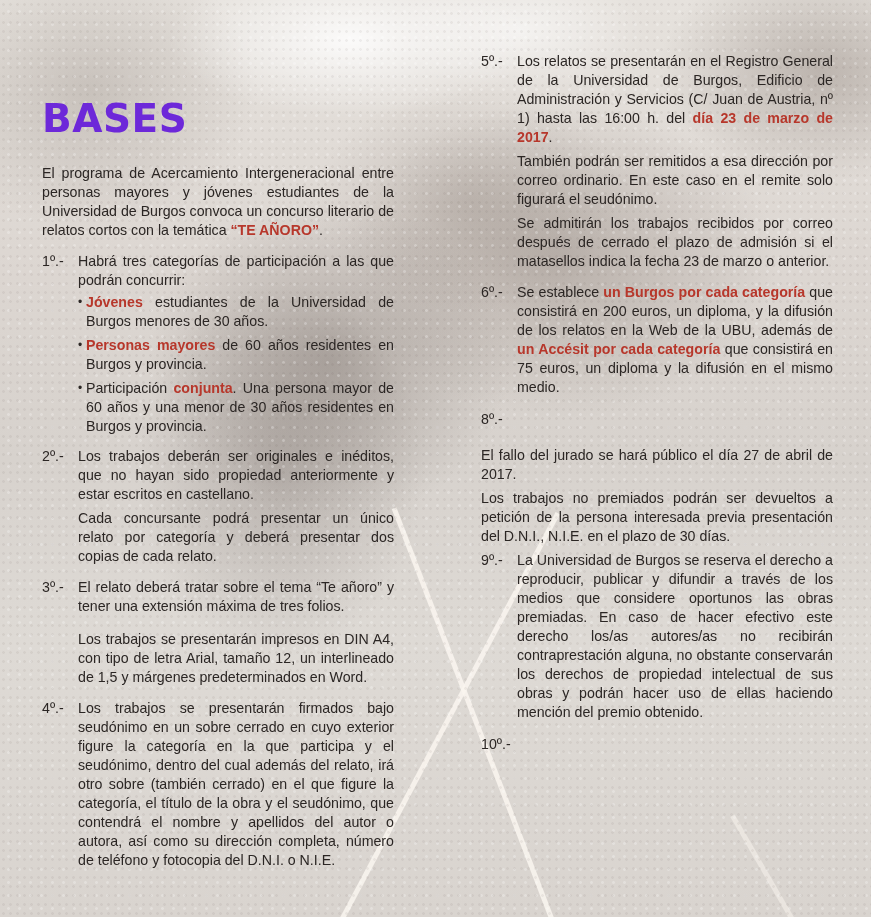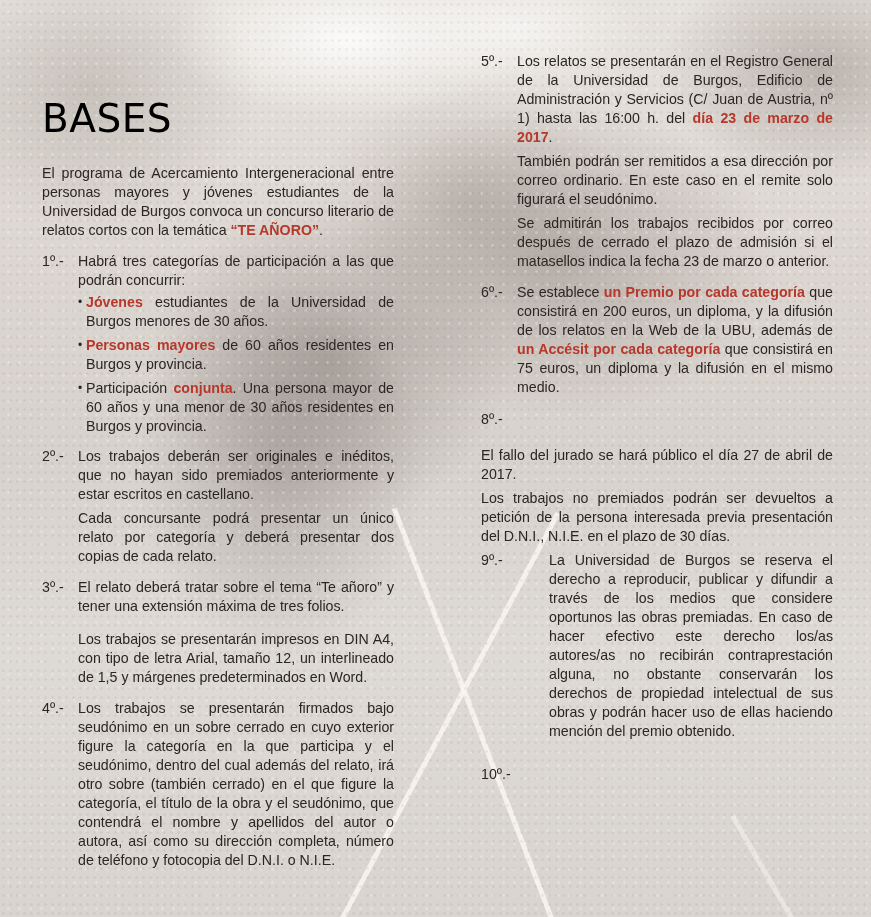--- a/index.html
+++ b/index.html
@@ -38,22 +38,22 @@
       radial-gradient(rgba(90,80,75,0.08) 1px, transparent 1.4px),
       radial-gradient(rgba(255,255,255,0.25) 1px, transparent 1.6px);
     background-size: 7px 9px, 11px 13px;
     background-position: 0 0, 3px 5px;
   }
 
   .content { position: absolute; inset: 0; z-index: 1; }
 
   .title {
     position: absolute; left: 42px; top: 96px; margin: 0;
-    font-family: "DejaVu Sans", sans-serif; font-weight: normal;
-    font-size: 39px; letter-spacing: 0.5px; color: #000000;
+    font-family: "DejaVu Sans", sans-serif; font-weight: bold;
+    font-size: 39px; letter-spacing: 0.5px; color: #6d28d9;
   }
 
   .col { position: absolute; font-size: 14.2px; line-height: 19px; }
   .col.left { left: 42px; top: 164px; width: 352px; }
   .col.right { left: 481px; top: 52px; width: 352px; }
 
   p { margin: 0; text-align: justify; }
   .intro { margin-bottom: 12px; }
   .red { color: #b7372b; font-weight: bold; }
 
@@ -68,21 +68,21 @@
   .bullets li::before { content: "•"; position: absolute; left: 0; top: 0; font-size: 12px; }
 
   .left .item1 { margin-bottom: 6px; }
   .left .item2 { margin-bottom: 12px; }
   .left .item3 { margin-bottom: 12px; justify-content: flex-end; }
 
   .right .item5 { margin-bottom: 12px; }
   .right .item6 { margin-bottom: 13px; }
   .right .item7 { margin-bottom: 12px; }
   .right .item8 { margin-bottom: 5px; flex-direction: column; }
-  .right .item9 { margin-bottom: 24px; gap: 32px; }
+  .right .item9 { margin-bottom: 13px; }
 </style>
 </head>
 <body>
 
 <div class="bg">
   <div class="layer base"></div>
   <div class="layer glow"></div>
   <div class="rail r1"></div>
   <div class="rail r2"></div>
   <div class="rail r3"></div>
@@ -104,21 +104,21 @@
           <li><span class="red">Jóvenes</span><span> estudiantes de la Universidad de Burgos menores de 30 años.</span></li>
           <li><span class="red">Personas mayores</span><span> de 60 años residentes en Burgos y provincia.</span></li>
           <li><span>Participación </span><span class="red">conjunta</span><span>. Una persona mayor de 60 años y una menor de 30 años residentes en Burgos y provincia.</span></li>
         </ul>
       </div>
     </div>
 
     <div class="item item2">
       <span class="num">2º.-</span>
       <div class="body">
-        <p>Los trabajos deberán ser originales e inéditos, que no hayan sido premiados anteriormente y estar escritos en castellano.</p>
+        <p>Los trabajos deberán ser originales e inéditos, que no hayan sido propiedad anteriormente y estar escritos en castellano.</p>
         <p>Cada concursante podrá presentar un único relato por categoría y deberá presentar dos copias de cada relato.</p>
       </div>
     </div>
 
     <div class="item item3">
       <span class="num">3º.-</span>
       <div class="body">
         <p>El relato deberá tratar sobre el tema “Te añoro” y tener una extensión máxima de tres folios.</p>
         <p class="gap">Los trabajos se presentarán impresos en DIN A4, con tipo de letra Arial, tamaño 12, un interlineado de 1,5 y márgenes predeterminados en Word.</p>
       </div>
@@ -138,21 +138,21 @@
       <div class="body">
         <p><span>Los relatos se presentarán en el Registro General de la Universidad de Burgos, Edificio de Administración y Servicios (C/ Juan de Austria, nº 1)  hasta las 16:00 h. del </span><span class="red">día 23 de marzo de 2017</span><span>.</span></p>
         <p>También podrán ser remitidos a esa dirección por correo ordinario. En este caso en el remite solo figurará el seudónimo.</p>
         <p>Se admitirán los trabajos recibidos por correo después de cerrado el plazo de admisión si el matasellos indica la fecha 23 de marzo o anterior.</p>
       </div>
     </div>
 
     <div class="item item6">
       <span class="num">6º.-</span>
       <div class="body">
-        <p><span>Se establece </span><span class="red">un Premio por cada categoría</span><span> que consistirá en 200 euros, un diploma, y la difusión de los relatos en la Web de la UBU, además de </span><span class="red">un Accésit por cada categoría</span><span> que consistirá en 75 euros, un diploma y la difusión en el mismo medio.</span></p>
+        <p><span>Se establece </span><span class="red">un Burgos por cada categoría</span><span> que consistirá en 200 euros, un diploma, y la difusión de los relatos en la Web de la UBU, además de </span><span class="red">un Accésit por cada categoría</span><span> que consistirá en 75 euros, un diploma y la difusión en el mismo medio.</span></p>
       </div>
     </div>
 
 
     <div class="item item8">
       <span class="num">8º.-</span>
       <div class="body">
         <p>El fallo del jurado se hará público el día 27 de abril de 2017.</p>
         <p>Los trabajos no premiados podrán ser devueltos a petición de la persona interesada previa presentación del D.N.I., N.I.E. en el plazo de 30 días.</p>
       </div>

